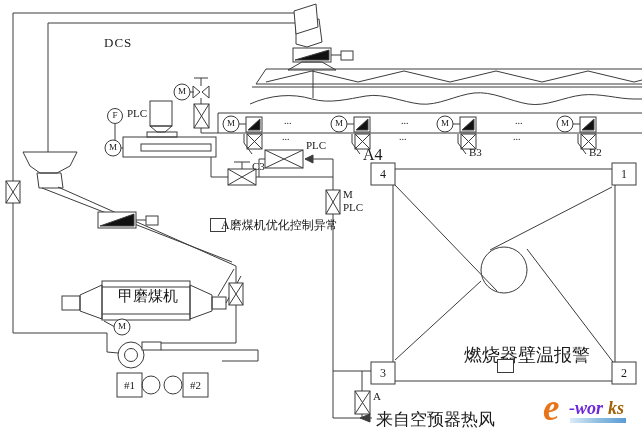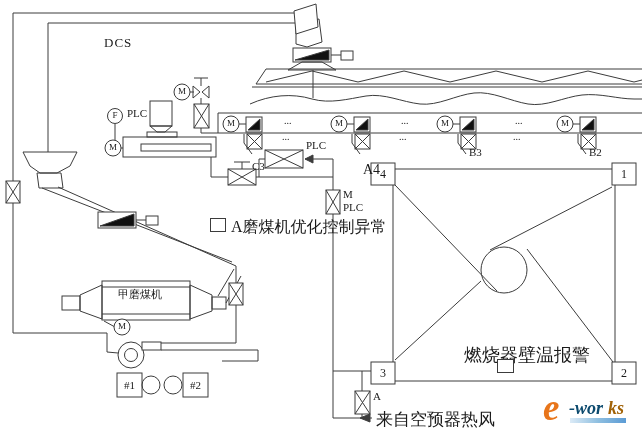--- a/index.html
+++ b/index.html
@@ -8,21 +8,21 @@
   #lineart{position:absolute;left:0;top:0;}
   .lbl{position:absolute;color:#1a1a1a;white-space:nowrap;line-height:1;
        font-family:"Liberation Serif",serif;}
   .ctr{text-align:center;}
   .chk{position:absolute;background:#fff;border:1px solid #3c3c3c;}
   
   #logo{position:absolute;left:543px;top:388px;width:96px;height:44px;}
   #logo .e{position:absolute;left:0;top:-2px;font-size:37px;font-style:italic;font-weight:bold;
            color:#e8751a;font-family:"Liberation Serif",serif;}
   #logo .wor{position:absolute;left:26px;top:10px;font-size:18px;font-style:italic;font-weight:bold;
-           color:#0c4a6e;letter-spacing:0px;}
+           color:#6d28d9;letter-spacing:0px;}
   #logo .ks{position:absolute;left:65px;top:10px;font-size:18px;font-style:italic;font-weight:bold;
            color:#a16207;}
   #logo .bar{position:absolute;left:27px;top:30px;width:56px;height:5px;
            background:linear-gradient(90deg,#dcebf7,#8fbfe0,#5b9bd5);}
 </style>
 </head>
 <body>
 
 <div id="stage">
 
@@ -247,32 +247,32 @@
 <div class="lbl" style="left:104px;top:36px;font-size:13px;letter-spacing:1px;">DCS</div>
 
 <div class="lbl ctr" style="left:109px;top:111px;width:12px;font-size:9px;">F</div>
 <div class="lbl" style="left:127px;top:108px;font-size:11px;">PLC</div>
 <div class="lbl ctr" style="left:107px;top:143px;width:12px;font-size:9px;">M</div>
 
 <div class="lbl ctr" style="left:176px;top:87px;width:12px;font-size:9px;">M</div>
 
 <div class="lbl ctr" style="left:116px;top:322px;width:12px;font-size:9px;">M</div>
 
-<div class="lbl" style="left:118px;top:289px;font-size:11px;">甲磨煤机</div>
+<div class="lbl" style="left:118px;top:289px;font-size:15px;">甲磨煤机</div>
 
 <div class="chk" style="left:210px;top:218px;width:14px;height:12px;"></div>
-<div class="lbl" style="left:231px;top:219px;font-size:16px;">A磨煤机优化控制异常</div>
+<div class="lbl" style="left:221px;top:219px;font-size:12px;">A磨煤机优化控制异常</div>
 
 <div class="lbl ctr" style="left:225px;top:119px;width:12px;font-size:9px;">M</div>
 <div class="lbl ctr" style="left:333px;top:119px;width:12px;font-size:9px;">M</div>
 <div class="lbl ctr" style="left:439px;top:119px;width:12px;font-size:9px;">M</div>
 <div class="lbl ctr" style="left:559px;top:119px;width:12px;font-size:9px;">M</div>
 
 <div class="lbl" style="left:252px;top:145px;font-size:11px;margin-top:16px;">C3</div>
-<div class="lbl" style="left:363px;top:163px;font-size:14px;">A4</div>
+<div class="lbl" style="left:363px;top:147px;font-size:16px;">A4</div>
 <div class="lbl" style="left:469px;top:147px;font-size:11px;">B3</div>
 <div class="lbl" style="left:589px;top:147px;font-size:11px;">B2</div>
 
 <div class="lbl" style="left:284px;top:116px;font-size:10px;">...</div>
 <div class="lbl" style="left:282px;top:132px;font-size:10px;">...</div>
 <div class="lbl" style="left:401px;top:116px;font-size:10px;">...</div>
 <div class="lbl" style="left:399px;top:132px;font-size:10px;">...</div>
 <div class="lbl" style="left:515px;top:116px;font-size:10px;">...</div>
 <div class="lbl" style="left:513px;top:132px;font-size:10px;">...</div>
 

